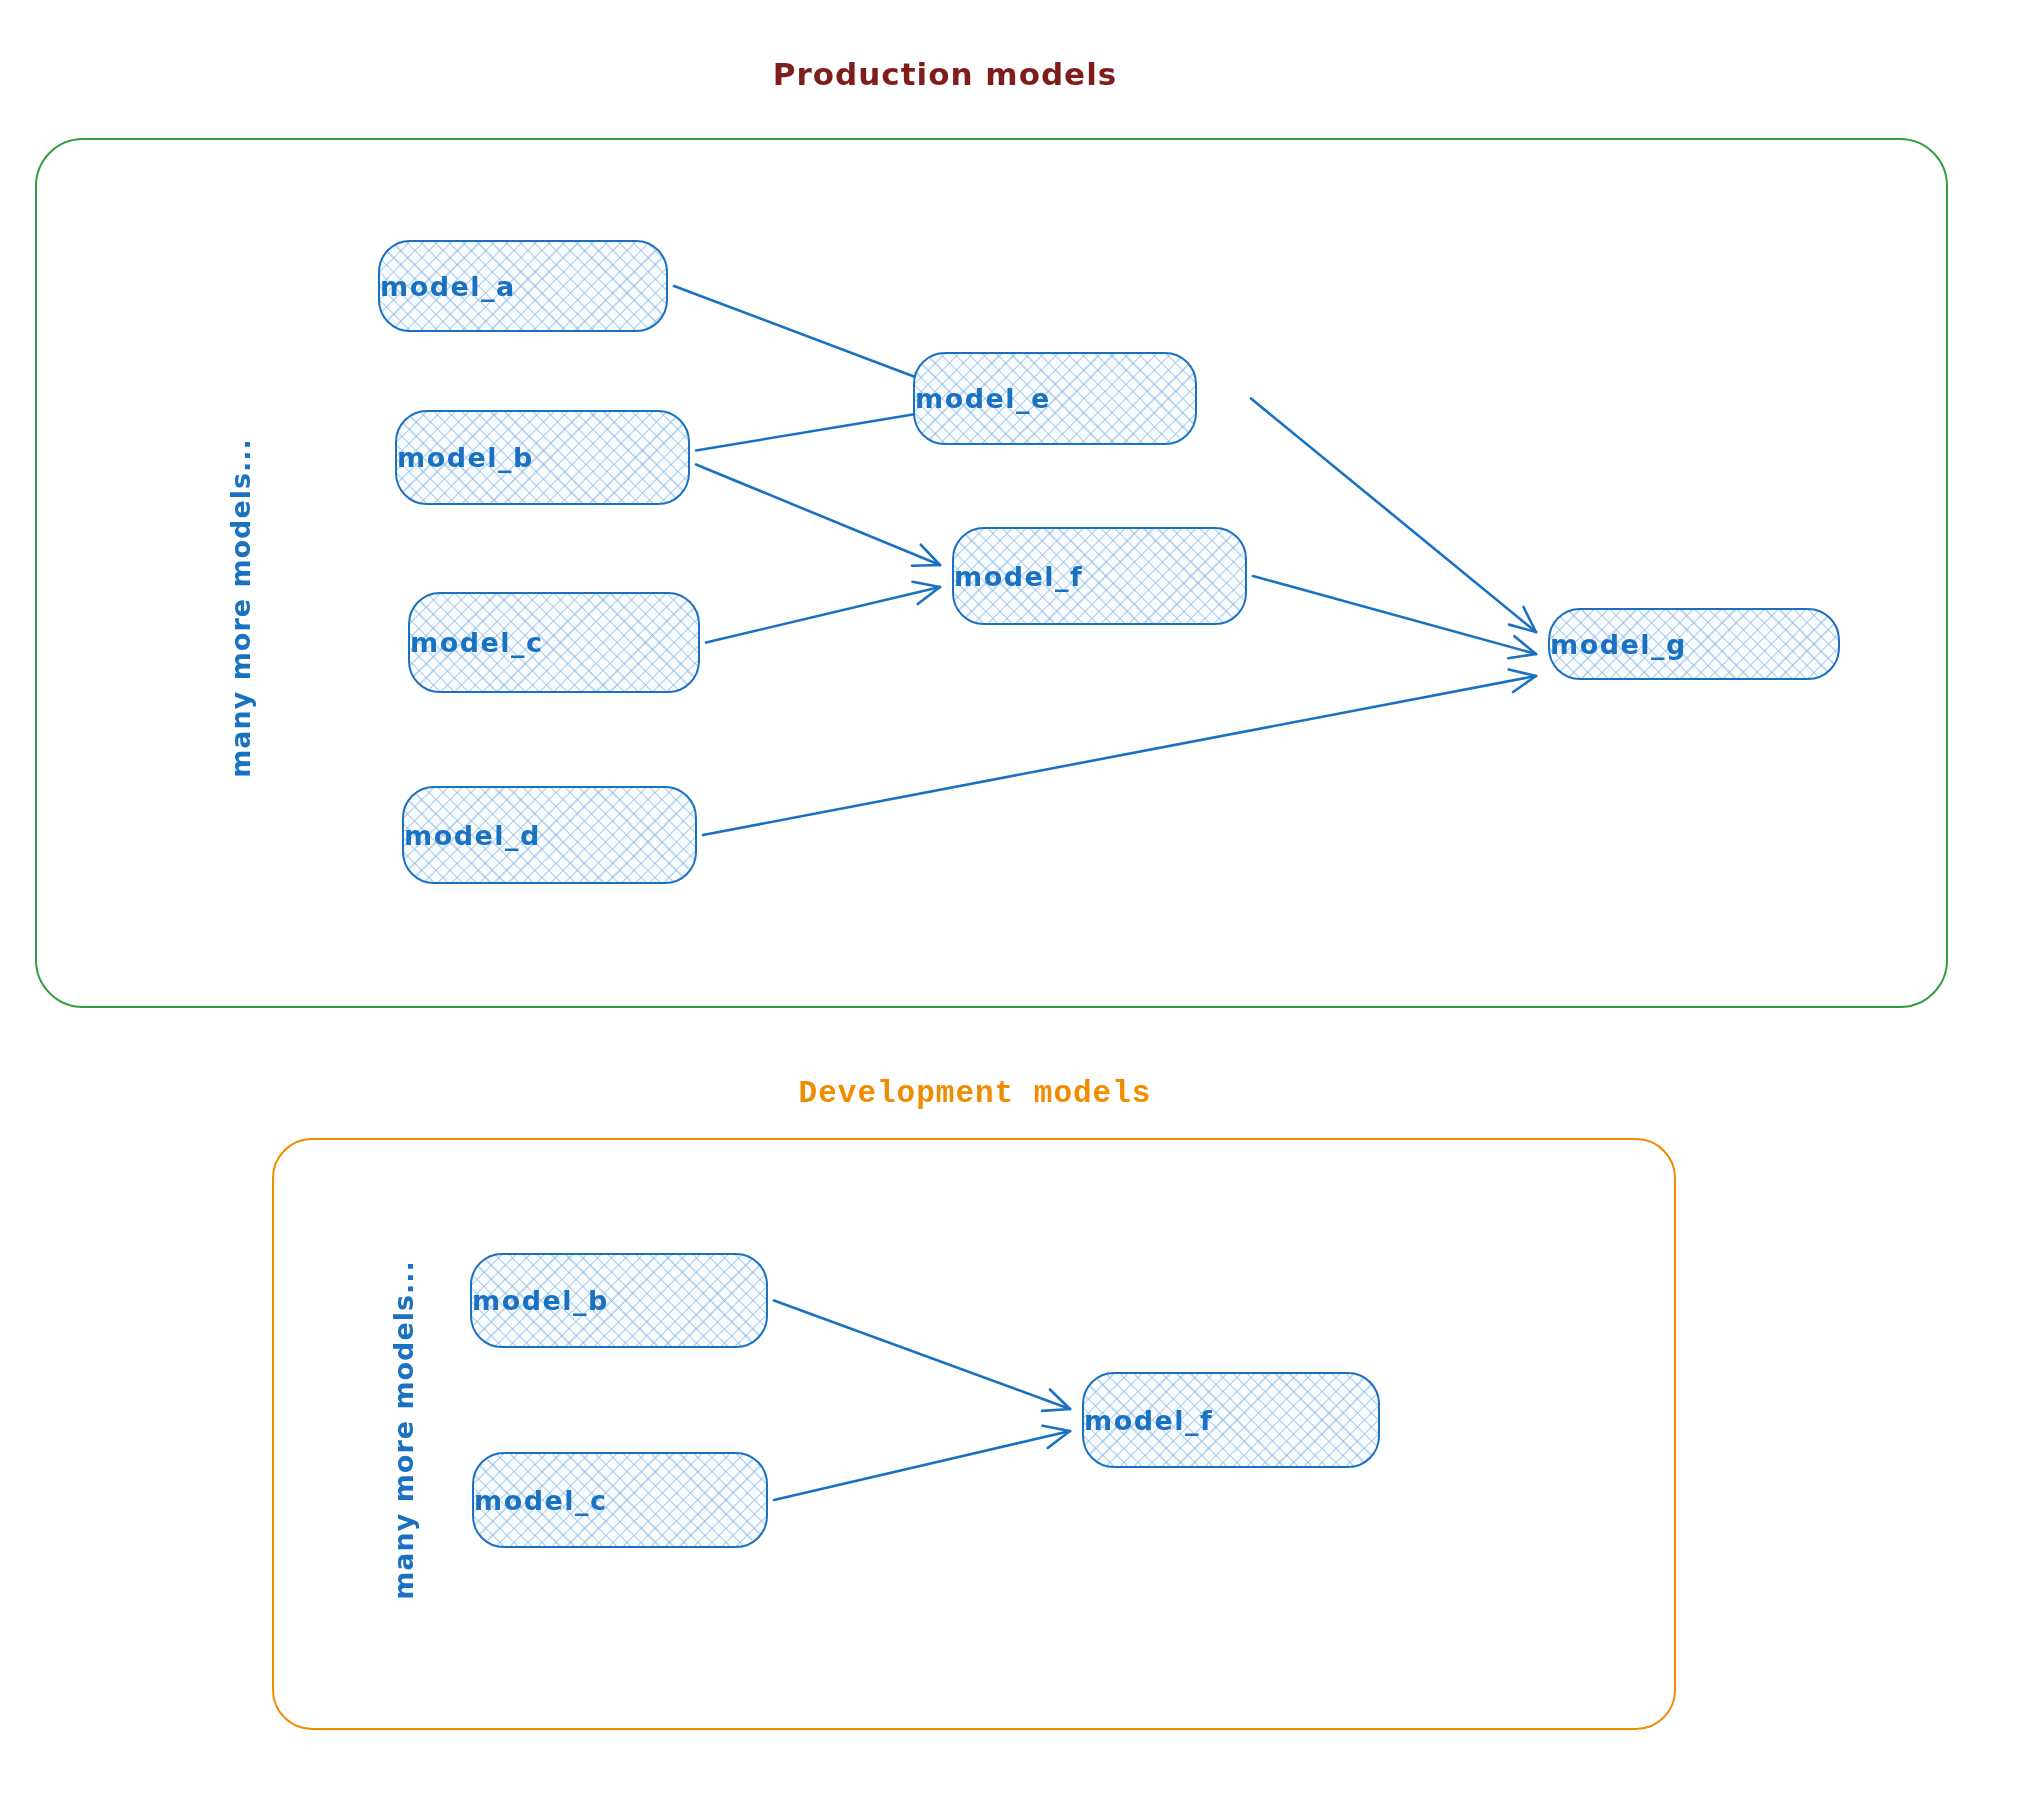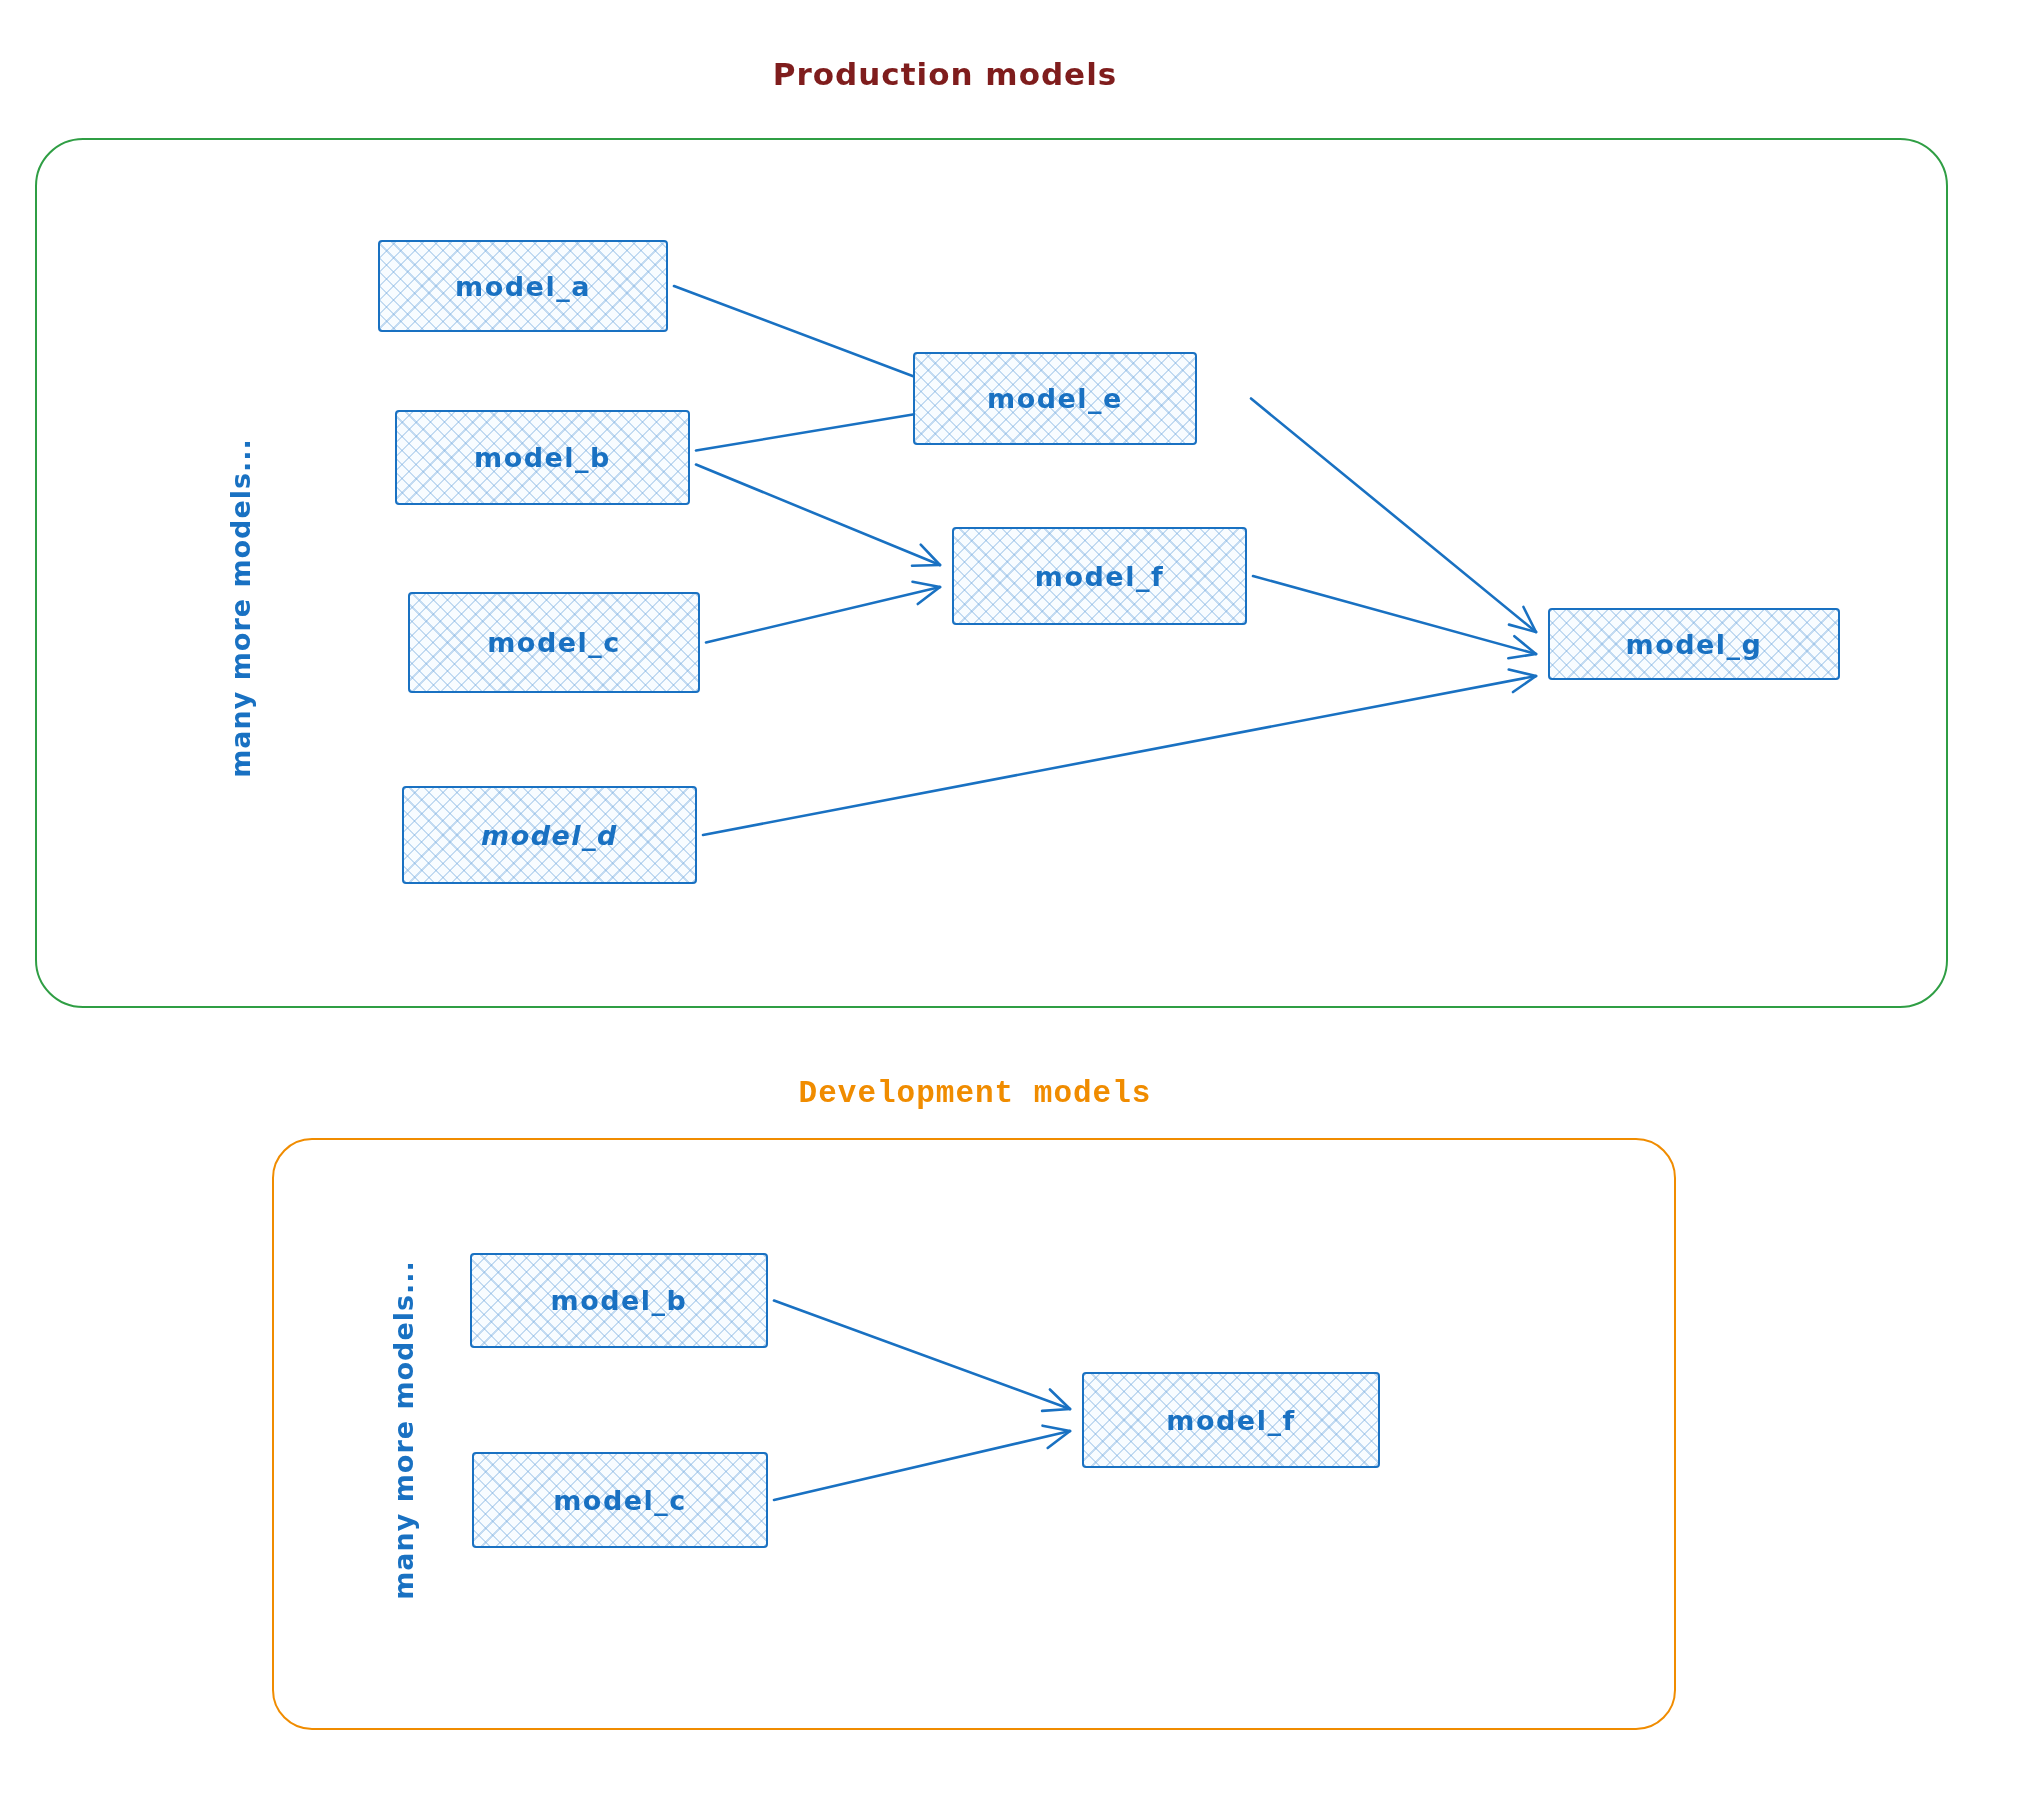--- a/index.html
+++ b/index.html
@@ -50,24 +50,24 @@
     letter-spacing: 1px;
     color: #1971c2;
     white-space: nowrap;
   }
   .side-label.prod-side { left: 240px; top: 608px; }
   .side-label.dev-side  { left: 403px; top: 1430px; }
   .node {
     position: absolute;
     box-sizing: border-box;
     border: 2px solid #1971c2;
-    border-radius: 4px;
+    border-radius: 32px;
     display: flex;
     align-items: center;
-    justify-content: center;
+    justify-content: flex-start;
     background:
       repeating-linear-gradient(45deg,  rgba(116,170,222,0.40) 0 1.6px, transparent 1.6px 10px),
       repeating-linear-gradient(135deg, rgba(116,170,222,0.40) 0 1.6px, transparent 1.6px 10px),
       #f8fcff;
   }
   .node-label {
     font-size: 27px;
     font-weight: 600;
     letter-spacing: 1.5px;
     color: #1971c2;
@@ -142,21 +142,21 @@
   <div>
       <div class="node" style="left: 378px; top: 240px; width: 290px; height: 92px;">
         <span class="node-label">model_a</span>
       </div>
       <div class="node" style="left: 395px; top: 410px; width: 295px; height: 95px;">
         <span class="node-label">model_b</span>
       </div>
       <div class="node" style="left: 408px; top: 592px; width: 292px; height: 101px;">
         <span class="node-label">model_c</span>
       </div>
-      <div class="node" style="left: 402px; top: 786px; width: 295px; height: 98px; font-style: italic;">
+      <div class="node" style="left: 402px; top: 786px; width: 295px; height: 98px;">
         <span class="node-label">model_d</span>
       </div>
       <div class="node" style="left: 913px; top: 352px; width: 284px; height: 93px;">
         <span class="node-label">model_e</span>
       </div>
       <div class="node" style="left: 952px; top: 527px; width: 295px; height: 98px;">
         <span class="node-label">model_f</span>
       </div>
       <div class="node" style="left: 1548px; top: 608px; width: 292px; height: 72px;">
         <span class="node-label">model_g</span>

